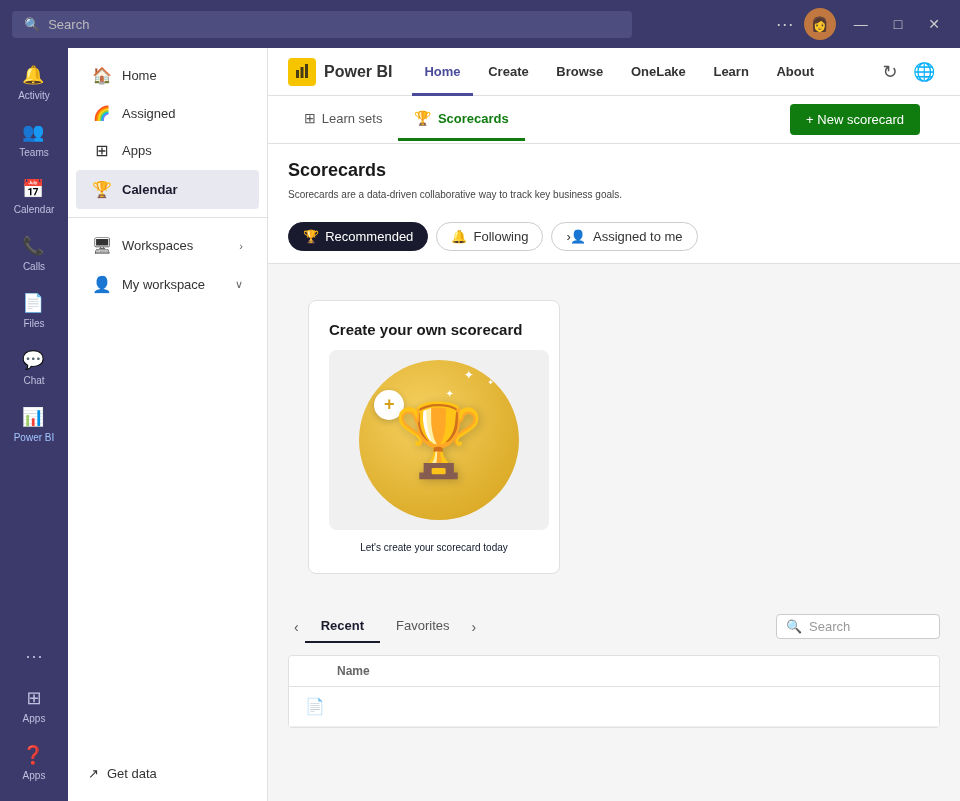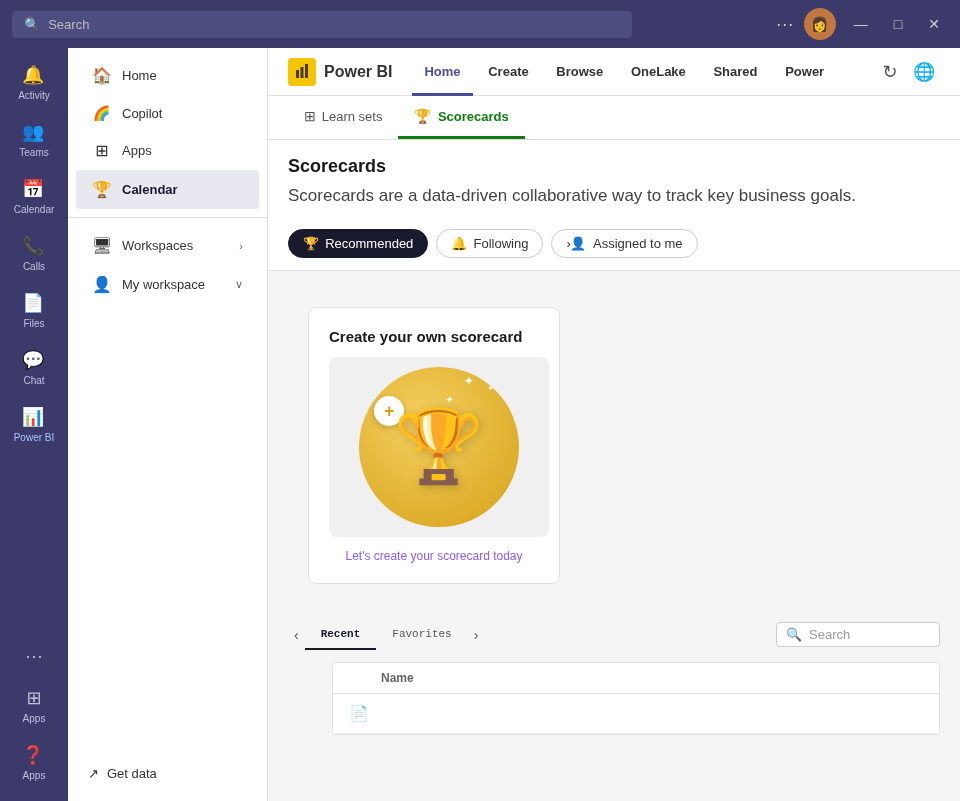--- a/index.html
+++ b/index.html
@@ -104,21 +104,21 @@
 
     .new-scorecard-btn {
       margin-left: auto; display: flex; align-items: center; gap: 6px;
       background: #107c10; color: #fff; border: none; border-radius: 4px;
       padding: 8px 16px; font-size: 13px; cursor: pointer; font-weight: 500;
       margin-right: 20px; margin-top: 8px; margin-bottom: 8px;
     }
 
     .page-header { padding: 16px 20px 8px; background: #fff; }
     .page-title { font-size: 18px; font-weight: 700; color: #1a1a1a; margin-bottom: 6px; }
-    .page-desc { color: #444; font-size: 17px; line-height: 1.5; }
+    .page-desc { color: #444; font-size: 10px; line-height: 1.5; }
 
     
     .filter-tabs { display: flex; gap: 8px; padding: 12px 20px; background: #fff; border-bottom: 1px solid #e0e0e0; }
     .filter-tab {
       display: flex; align-items: center; gap: 6px;
       padding: 6px 14px; border-radius: 20px; cursor: pointer;
       font-size: 13px; border: 1px solid #ccc; color: #333;
       background: #fff;
     }
     .filter-tab.active { background: #1a1a2e; color: #fff; border-color: #1a1a2e; }
@@ -147,29 +147,28 @@
     .trophy-plus {
       position: absolute; top: -8px; left: -20px;
       width: 30px; height: 30px; background: #fff; border-radius: 50%;
       display: flex; align-items: center; justify-content: center;
       font-size: 18px; color: #d4a017; font-weight: bold;
       box-shadow: 0 2px 6px rgba(0,0,0,0.2);
     }
     .trophy-sparkle {
       position: absolute; color: #fff; font-size: 12px;
     }
-    .scorecard-card-desc { font-size: 12px; color: #8b5cf6; text-align: center; width: 100%; }
+    .scorecard-card-desc { font-size: 10px; color: #0f172a; text-align: center; width: 100%; }
 
     
     .bottom-section { padding: 20px; background: #f5f5f5; }
     .recent-tabs { display: flex; align-items: center; gap: 0; margin-bottom: 12px; }
     .recent-tab {
-      padding: 8px 16px; cursor: pointer; font-size: 11px; color: #555;
+      padding: 8px 16px; cursor: pointer; font-size: 13px; color: #555;
       border-bottom: 2px solid transparent;
-      font-family: Liberation Mono, monospace;
     }
     .recent-tab.active { color: #1a1a2e; font-weight: 600; border-bottom: 2px solid #1a1a2e; }
     .recent-nav-btn {
       background: none; border: none; cursor: pointer; padding: 4px 6px;
       font-size: 14px; color: #555; border-radius: 4px;
     }
     .recent-search {
       margin-left: auto; display: flex; align-items: center;
       border: 1px solid #ccc; border-radius: 4px; padding: 4px 10px; gap: 6px;
       background: #fff;
@@ -273,21 +272,21 @@
     </div>
   </div>
 
   <div class="sidebar">
     <div class="sidebar-item">
       <span class="sidebar-item-icon">🏠</span>
       <span>Home</span>
     </div>
     <div class="sidebar-item">
       <span class="sidebar-item-icon" style="font-size:14px;">🌈</span>
-      <span>Copilot</span>
+      <span>Assigned</span>
     </div>
     <div class="sidebar-item">
       <span class="sidebar-item-icon">⊞</span>
       <span>Apps</span>
     </div>
     <div class="sidebar-item active">
       <span class="sidebar-item-icon">🏆</span>
       <span>Calendar</span>
     </div>
     <div class="sidebar-divider"></div>
@@ -322,42 +321,45 @@
               <rect x="13" y="2" width="3" height="14" fill="#1a1a1a" opacity="0.8"></rect>
             </svg>
           </div>
         <span class="brand-name">Power BI</span>
       </div>
       <nav>
         <a class="nav-link active">Home</a>
         <a class="nav-link">Create</a>
         <a class="nav-link">Browse</a>
         <a class="nav-link">OneLake</a>
-        <a class="nav-link">Shared</a>
-        <a class="nav-link">Power</a>
+        <a class="nav-link">Learn</a>
+        <a class="nav-link">About</a>
       </nav>
       <div class="top-nav-right">
         <span class="top-nav-icon">↻</span>
         <span class="top-nav-icon">🌐</span>
       </div>
     </div>
 
     <div class="main-content">
       <div class="content-wrapper">
 
         <div class="tab-bar-wrapper">
           <div class="tab-bar-tabs">
             <div class="tab-item">
               <span class="tab-icon">⊞</span>
               <span>Learn sets</span>
             </div>
             <div class="tab-item active">
               <span class="tab-icon">🏆</span>
               <span>Scorecards</span>
             </div>
+          </div>
+          <div class="tab-bar-btn">
+            <button class="new-scorecard-btn">+ New scorecard</button>
           </div>
         </div>
 
         <div class="page-header white-content">
           <div class="page-title">Scorecards</div>
           <div class="page-desc">Scorecards are a data-driven collaborative way to track key business goals.</div>
         </div>
 
         <div class="filter-tabs">
           <div class="filter-tab active">
@@ -397,21 +399,21 @@
             <button class="recent-nav-btn">‹</button>
             <div class="recent-tab active">Recent</div>
             <div class="recent-tab">Favorites</div>
             <button class="recent-nav-btn">›</button>
             <div class="recent-search">
               <span>🔍</span>
               <input type="text" placeholder="Search" style="">
             </div>
           </div>
 
-          <div style="background:#fff; border-radius:4px; border:1px solid #e0e0e0;margin-left:44px;">
+          <div style="background:#fff; border-radius:4px; border:1px solid #e0e0e0;">
             <div class="table-header">
               <div class="table-col-icon"></div>
               <div class="table-col-name">Name</div>
             </div>
             <div class="table-row">
               <div class="table-col-icon">
                 <span class="file-icon">📄</span>
               </div>
               <div class="table-col-name"></div>
             </div>

